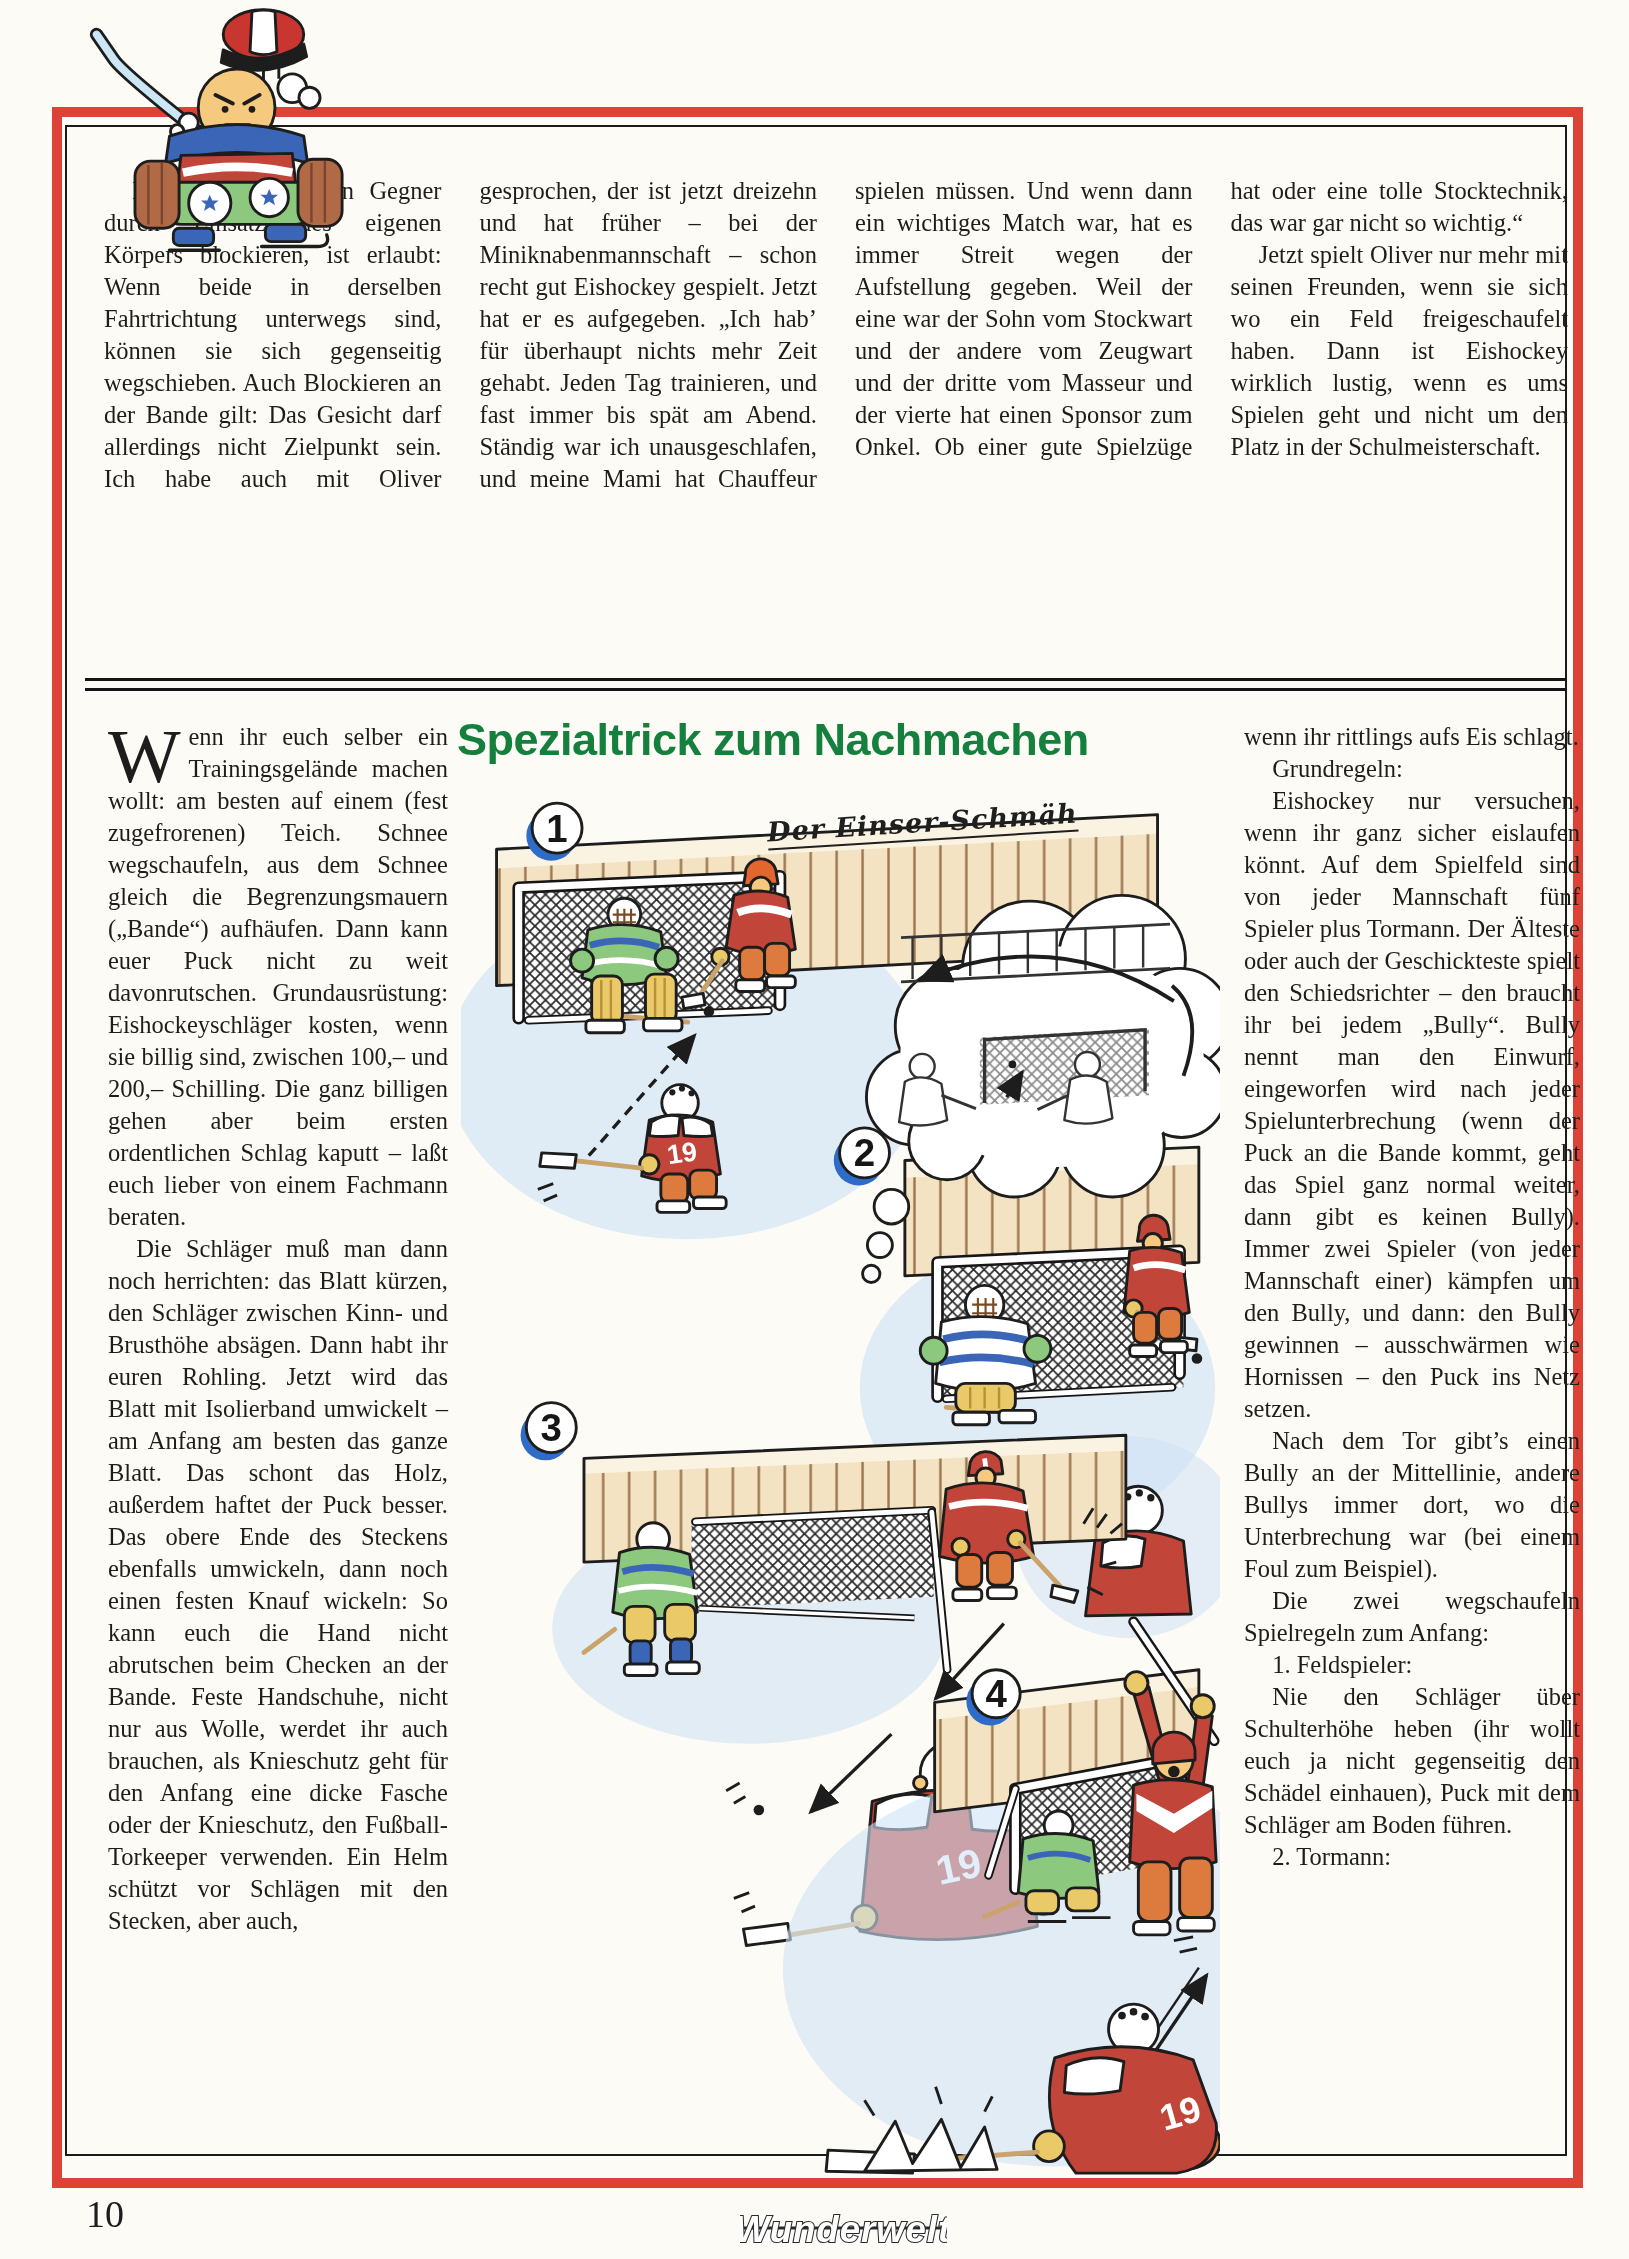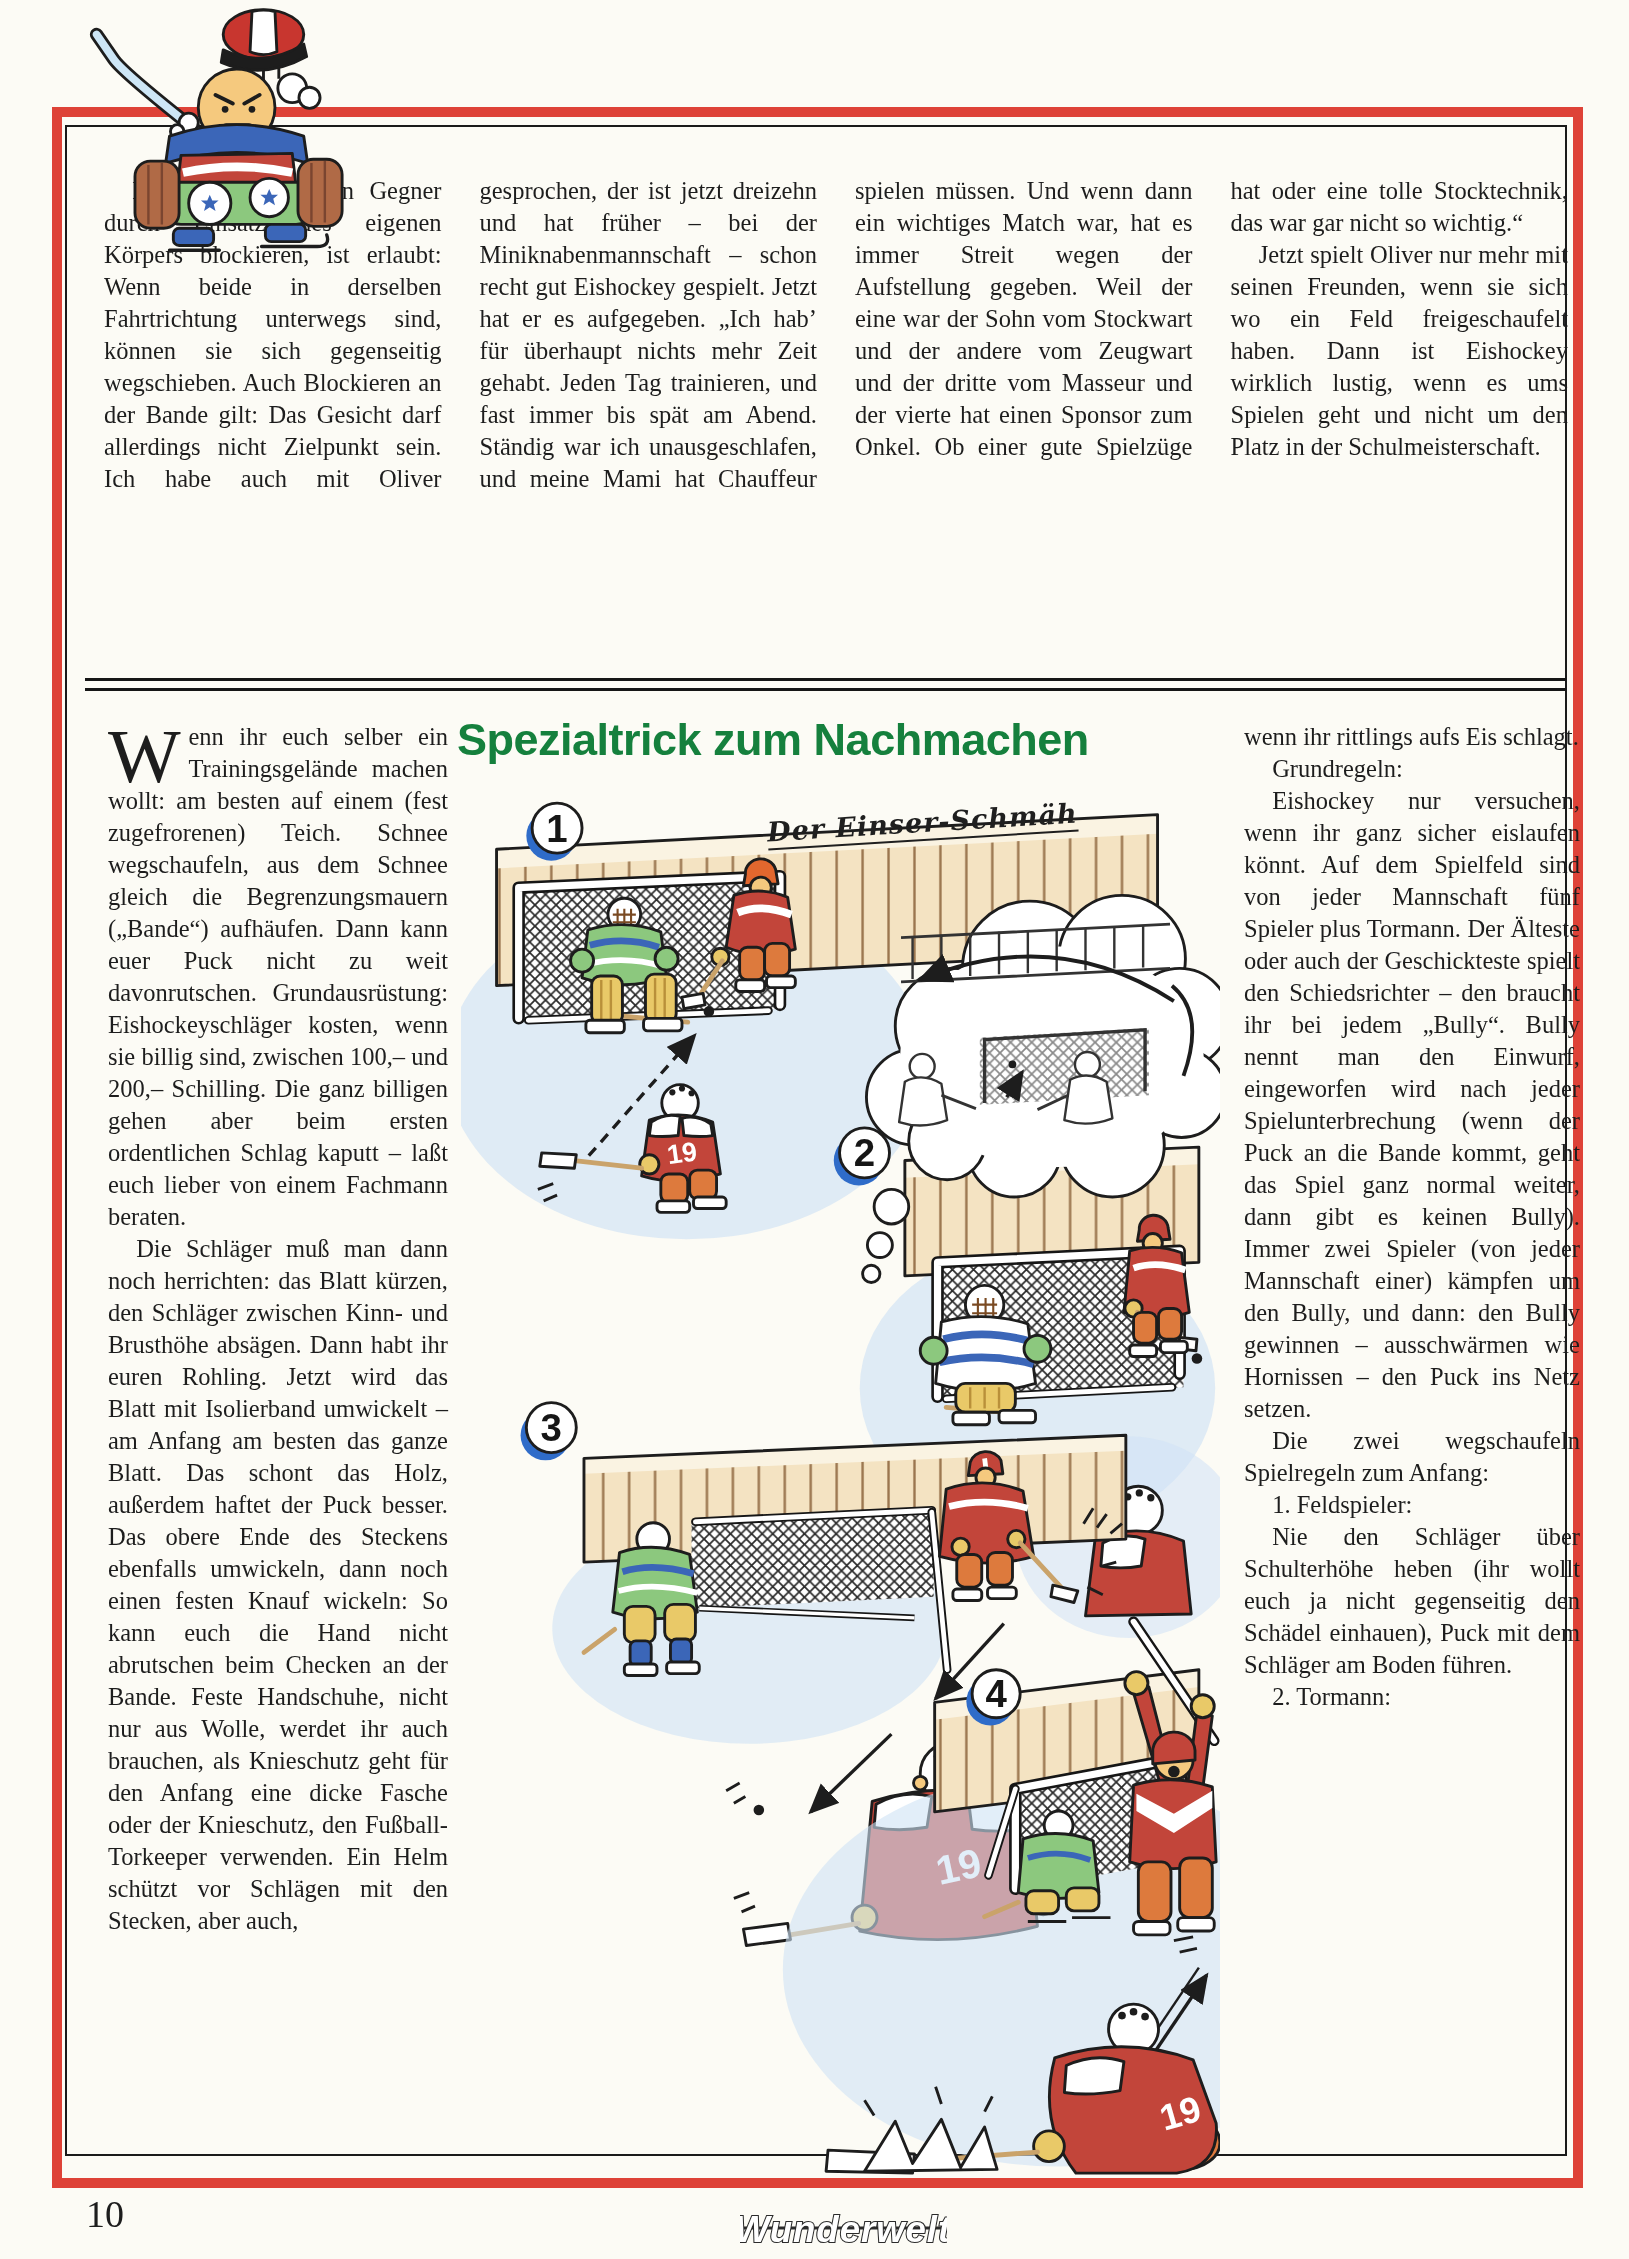--- a/index.html
+++ b/index.html
@@ -441,20 +441,21 @@
         <polygon class="o fw" points="420,1450 452,1398 470,1442 500,1396 520,1446 545,1404 558,1448"></polygon>
         <path d="M430,1392 l-10,-16 M500,1380 l-6,-18 M545,1388 l8,-16" stroke="#1d1d1d" stroke-width="3"></path>
       </g>
     </g>
   </svg>
 
   <div class="col right-col">
     <p>wenn ihr rittlings aufs Eis schlagt.</p>
     <p class="ind">Grundregeln:</p>
     <p class="ind">Eishockey nur versuchen, wenn ihr ganz sicher eislaufen könnt. Auf dem Spielfeld sind von jeder Mannschaft fünf Spieler plus Tormann. Der Älteste oder auch der Geschickteste spielt den Schiedsrichter – den braucht ihr bei jedem „Bully“. Bully nennt man den Einwurf, eingeworfen wird nach jeder Spielunterbrechung (wenn der Puck an die Bande kommt, geht das Spiel ganz normal weiter, dann gibt es keinen Bully). Immer zwei Spieler (von jeder Mannschaft einer) kämpfen um den Bully, und dann: den Bully gewinnen – ausschwärmen wie Hornissen – den Puck ins Netz setzen.</p>
+    <p class="ind">Nach dem Tor gibt’s einen Bully an der Mittellinie, andere Bullys immer dort, wo die Unterbrechung war (bei einem Foul zum Beispiel).</p>
     <p class="ind">Die zwei wegschaufeln Spielregeln zum Anfang:</p>
     <p class="ind">1. Feldspieler:</p>
     <p class="ind">Nie den Schläger über Schulterhöhe heben (ihr wollt euch ja nicht gegenseitig den Schädel einhauen), Puck mit dem Schläger am Boden führen.</p>
     <p class="ind">2. Tormann:</p>
   </div>
 
   <div class="pagenum">10</div>
 
   <svg class="logo" width="207" height="54" viewBox="0 0 215 56">
     <line x1="0" y1="27" x2="215" y2="27" stroke="#2b2b2b" stroke-width="3"></line>

